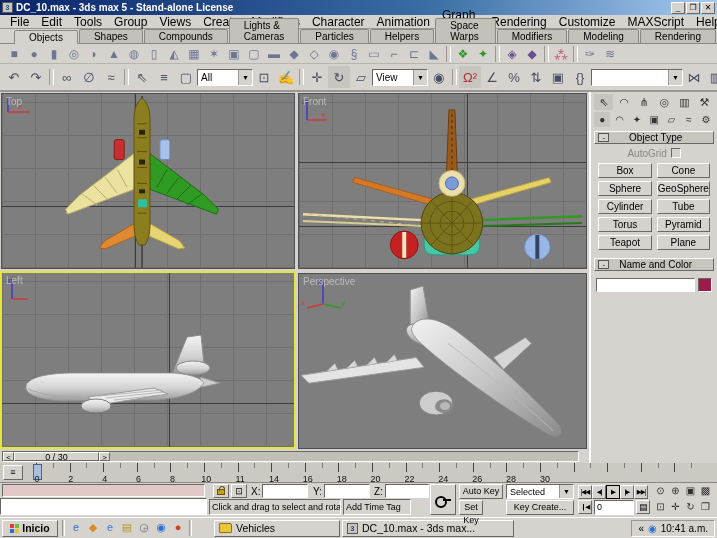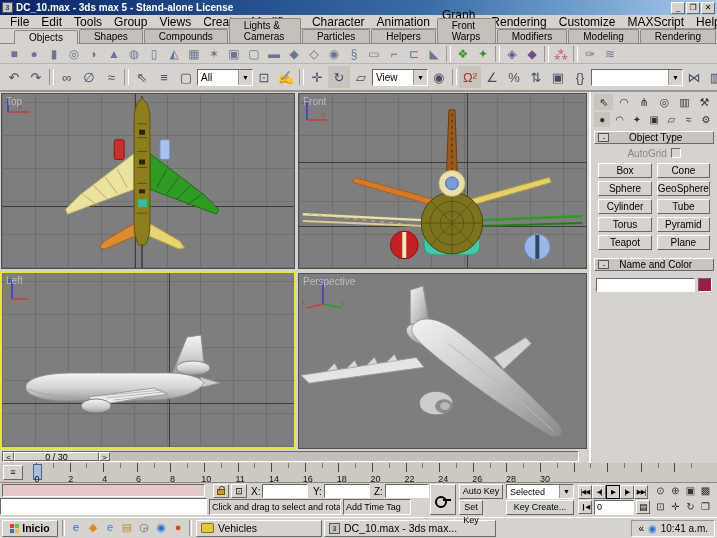--- a/index.html
+++ b/index.html
@@ -128,21 +128,21 @@
       <span class="menu-item">Help</span>
     </div>
 
   <div class="tabbar">
       <span class="tab active">Objects</span>
       <span class="tab">Shapes</span>
       <span class="tab">Compounds</span>
       <span class="tab">Lights &amp; Cameras</span>
       <span class="tab">Particles</span>
       <span class="tab">Helpers</span>
-      <span class="tab">Front Warps</span>
+      <span class="tab">Space Warps</span>
       <span class="tab">Modifiers</span>
       <span class="tab">Modeling</span>
       <span class="tab">Rendering</span>
     </div>
 
   <div class="tb1">
       <span class="ticon">■</span>
       <span class="ticon">●</span>
       <span class="ticon">▮</span>
       <span class="ticon">◎</span>
@@ -462,21 +462,21 @@
     <span style="display:flex;gap:3px;">
         <span class="qicon" style="color: rgb(43, 111, 212);">e</span>
         <span class="qicon" style="color: rgb(216, 138, 42);">◆</span>
         <span class="qicon" style="color: rgb(58, 128, 220);">e</span>
         <span class="qicon" style="color: rgb(184, 152, 42);">▤</span>
         <span class="qicon" style="color: rgb(119, 119, 119);">◶</span>
         <span class="qicon" style="color: rgb(43, 111, 212);">◉</span>
         <span class="qicon" style="color: rgb(204, 68, 34);">●</span>
       </span>
     <span class="vsep"></span>
-    <span class="taskbtn raised" style="width:126px;">
+    <span class="taskbtn raised" style="width:126px;margin-left:18px;">
       <span class="foldericon"></span>
       <span>Vehicles</span>
     </span>
     <span class="taskbtn raised" style="width:172px;">
       <span class="appicon" style="margin:0;">3</span>
       <span>DC_10.max - 3ds max...</span>
     </span>
     <span class="tray">
       <span>«</span>
       <span class="trayicon">◉</span>

